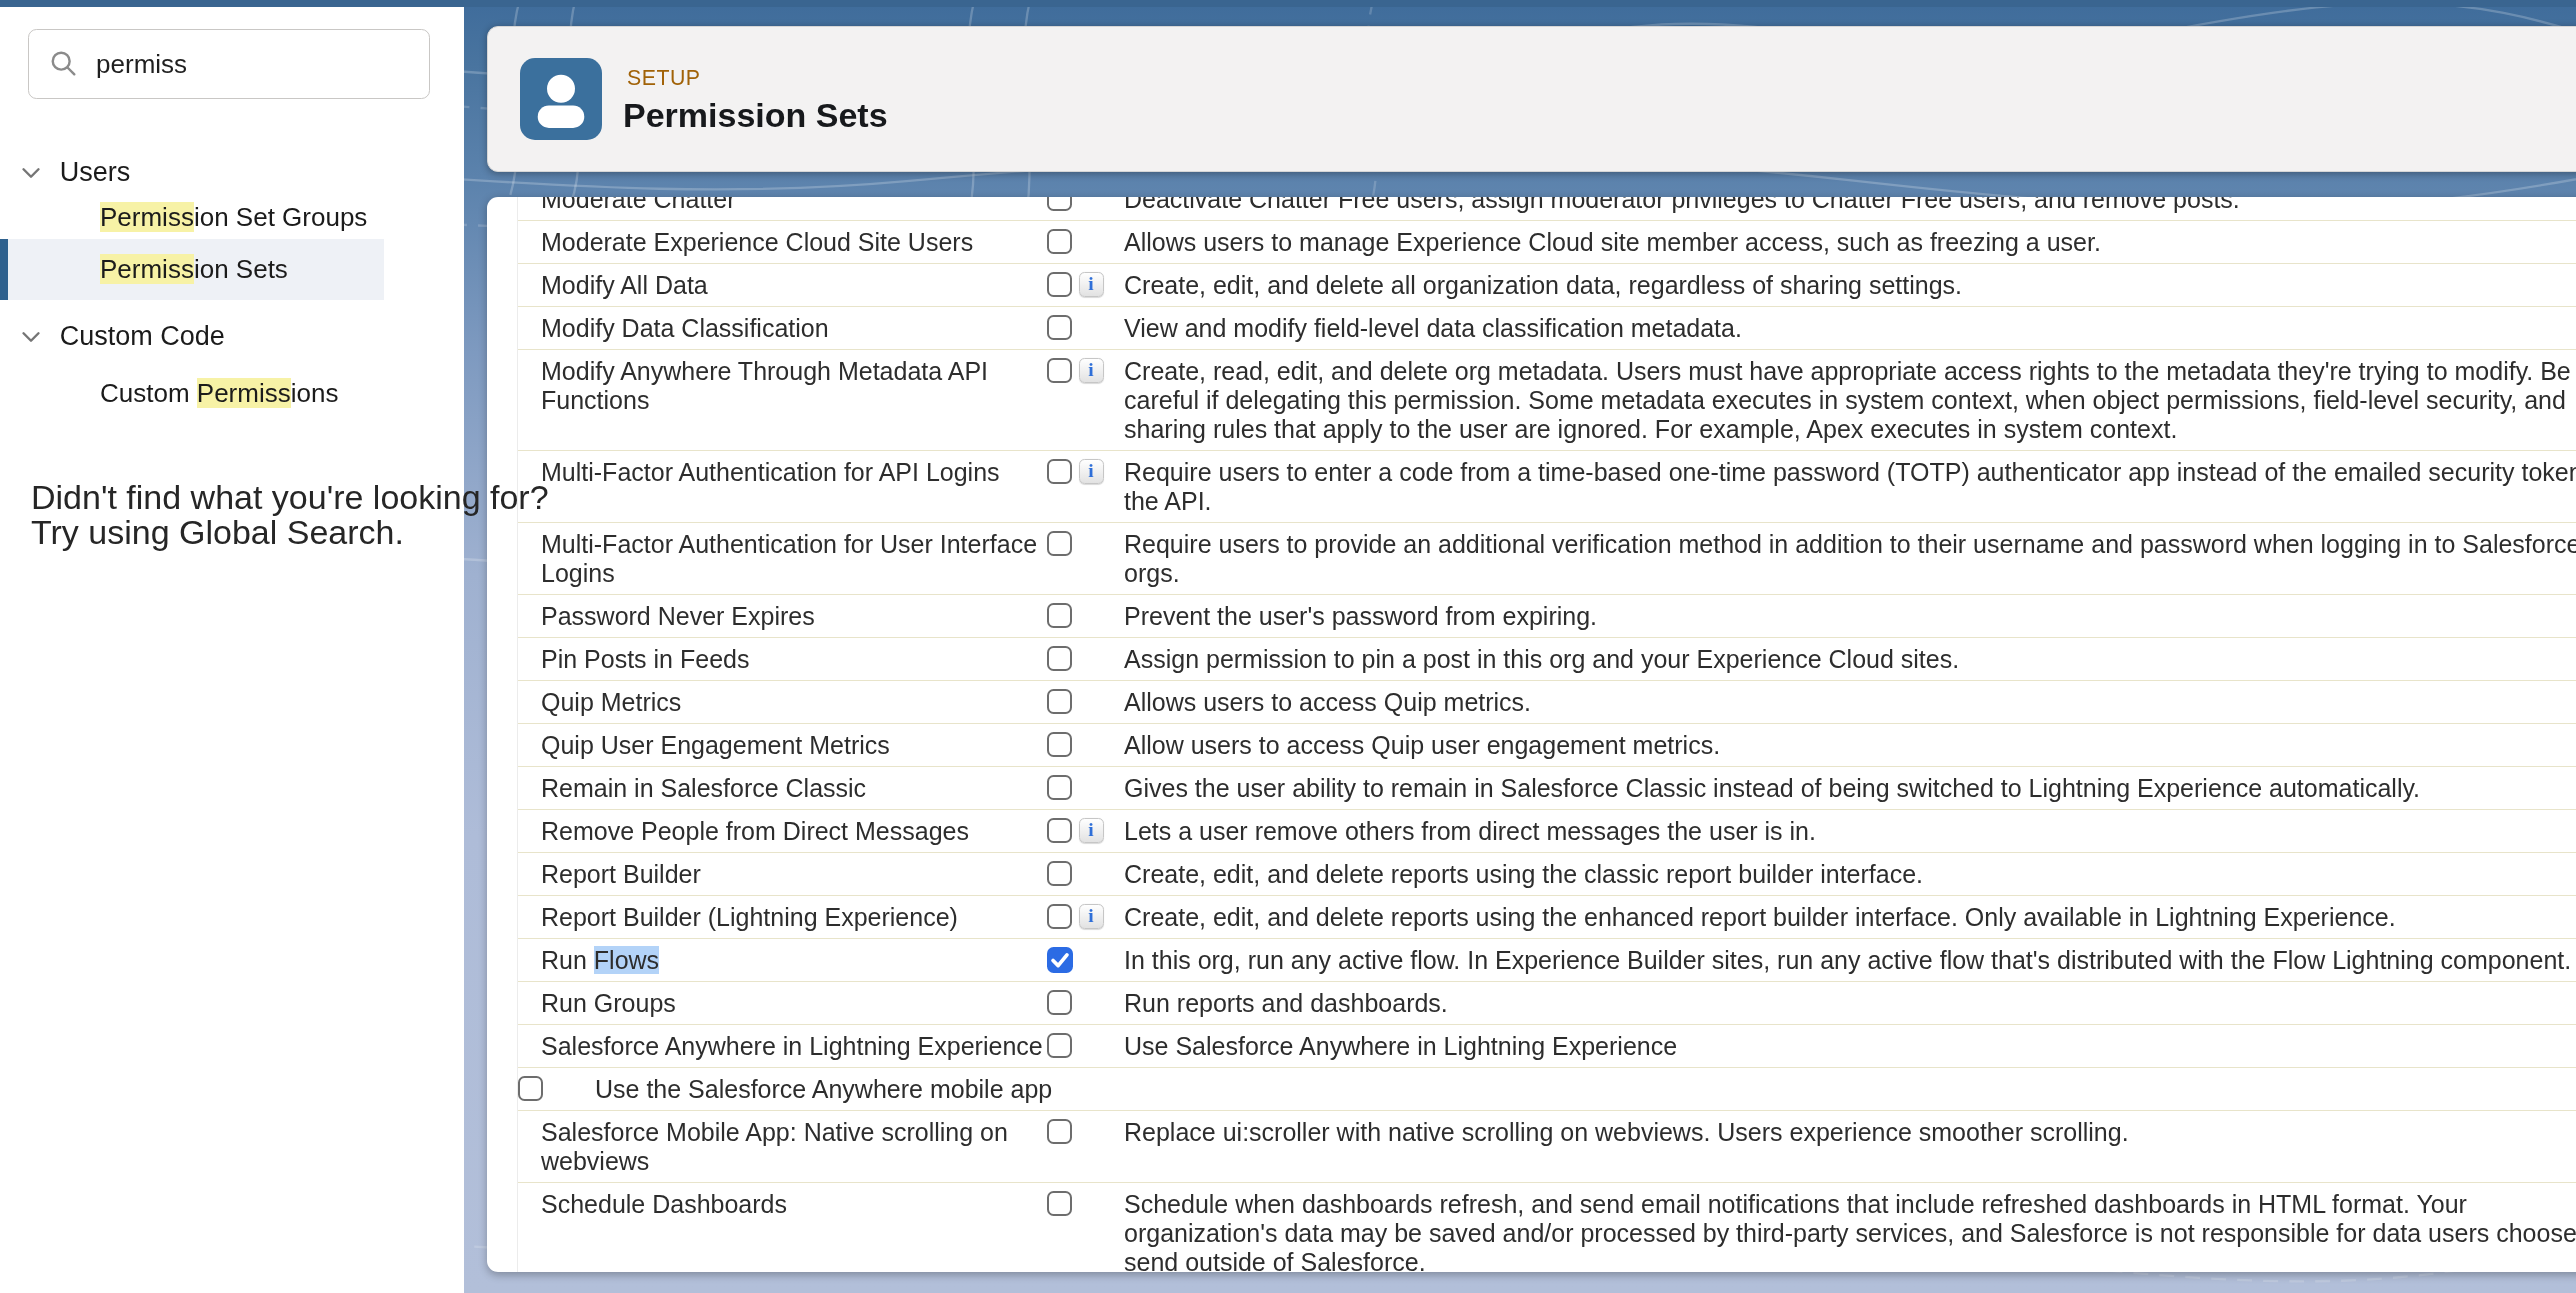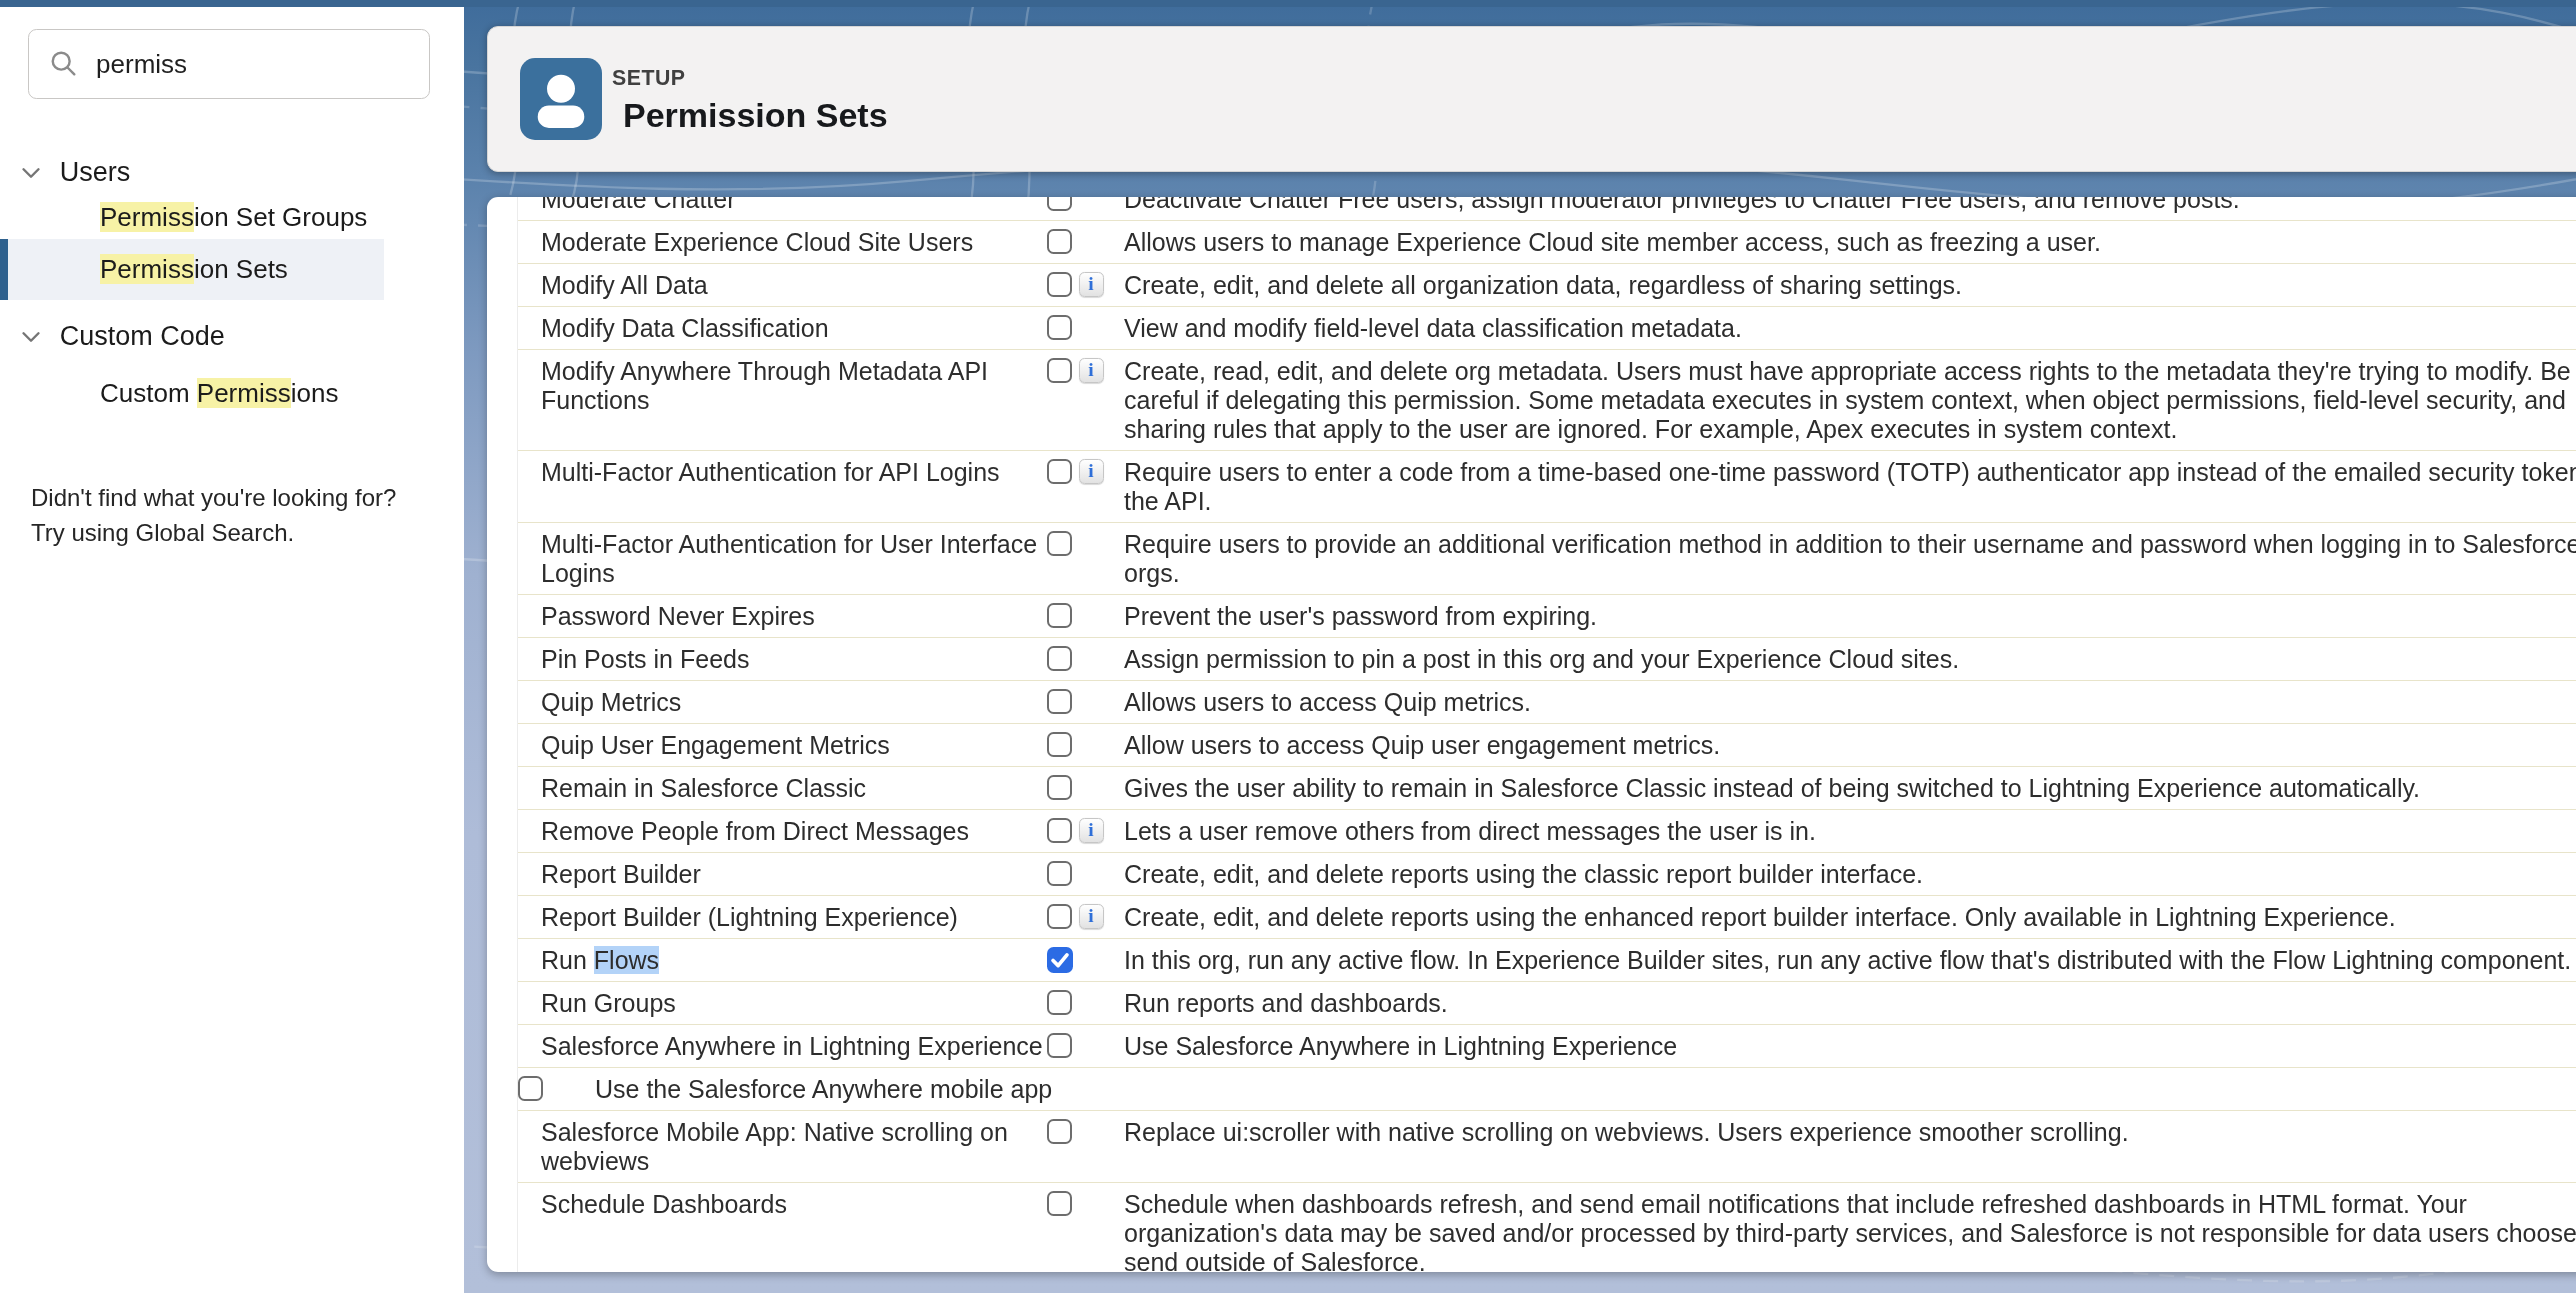--- a/index.html
+++ b/index.html
@@ -29,35 +29,35 @@
     font-size:26px; color:#1f1f1f; margin-left:16.7px; width:306px; background:transparent;
   }
   .nav-group { position:absolute; left:0; width:464px; height:41px; display:flex; align-items:center; }
   .nav-group .chev { margin-left:16.7px; }
   .nav-group .glabel { margin-left:15px; font-size:27px; color:#1b1b1b; }
   .nav-item { position:absolute; left:0; width:384px; height:43px; display:flex; align-items:center; cursor:pointer; }
   .nav-item .ilabel { margin-left:100px; font-size:26px; color:#1b1b1b; white-space:nowrap; }
   .nav-item.selected { height:61px; background:#eef1f6; border-left:8.4px solid #2f618e; }
   .nav-item.selected .ilabel { margin-left:92px; }
   .hl-yellow { background:#f7f2a6; }
-  .sidebar-footer { position:absolute; left:31px; top:473px; font-size:24px; color:#262626; line-height:35px; white-space:nowrap; }
+  .sidebar-footer { position:absolute; left:31px; top:473px; font-size:34px; color:#262626; line-height:35px; white-space:nowrap; }
 
   
   .page-header {
     position:absolute; left:487px; top:26px; right:-11px; height:146px;
     background:#f3f2f2; border-radius:11px; box-shadow:0 1.9px 7.4px rgba(0,0,0,0.30);
     z-index:3; border:0.9px solid #d6d6d6;
   }
   .setup-icon {
     position:absolute; left:32px; top:31px; width:82px; height:82px;
     background:#3b709d; border-radius:15px;
   }
   .header-eyebrow {
-    position:absolute; left:124px; top:39px; font-size:21.3px; font-weight:700;
-    letter-spacing:0.5px; color:#404040;
+    position:absolute; left:139px; top:39px; font-size:21.3px; font-weight:400;
+    letter-spacing:0.5px; color:#a16207;
   }
   .header-title {
     position:absolute; left:135px; top:69px; font-size:34px; font-weight:700; color:#17191c;
   }
 
   
   .table-card {
     position:absolute; left:487px; top:197px; right:-22px; height:1075px;
     background:#ffffff; border-radius:11px; box-shadow:0 2.8px 8.4px rgba(0,0,0,0.28);
     z-index:3; overflow:hidden;

